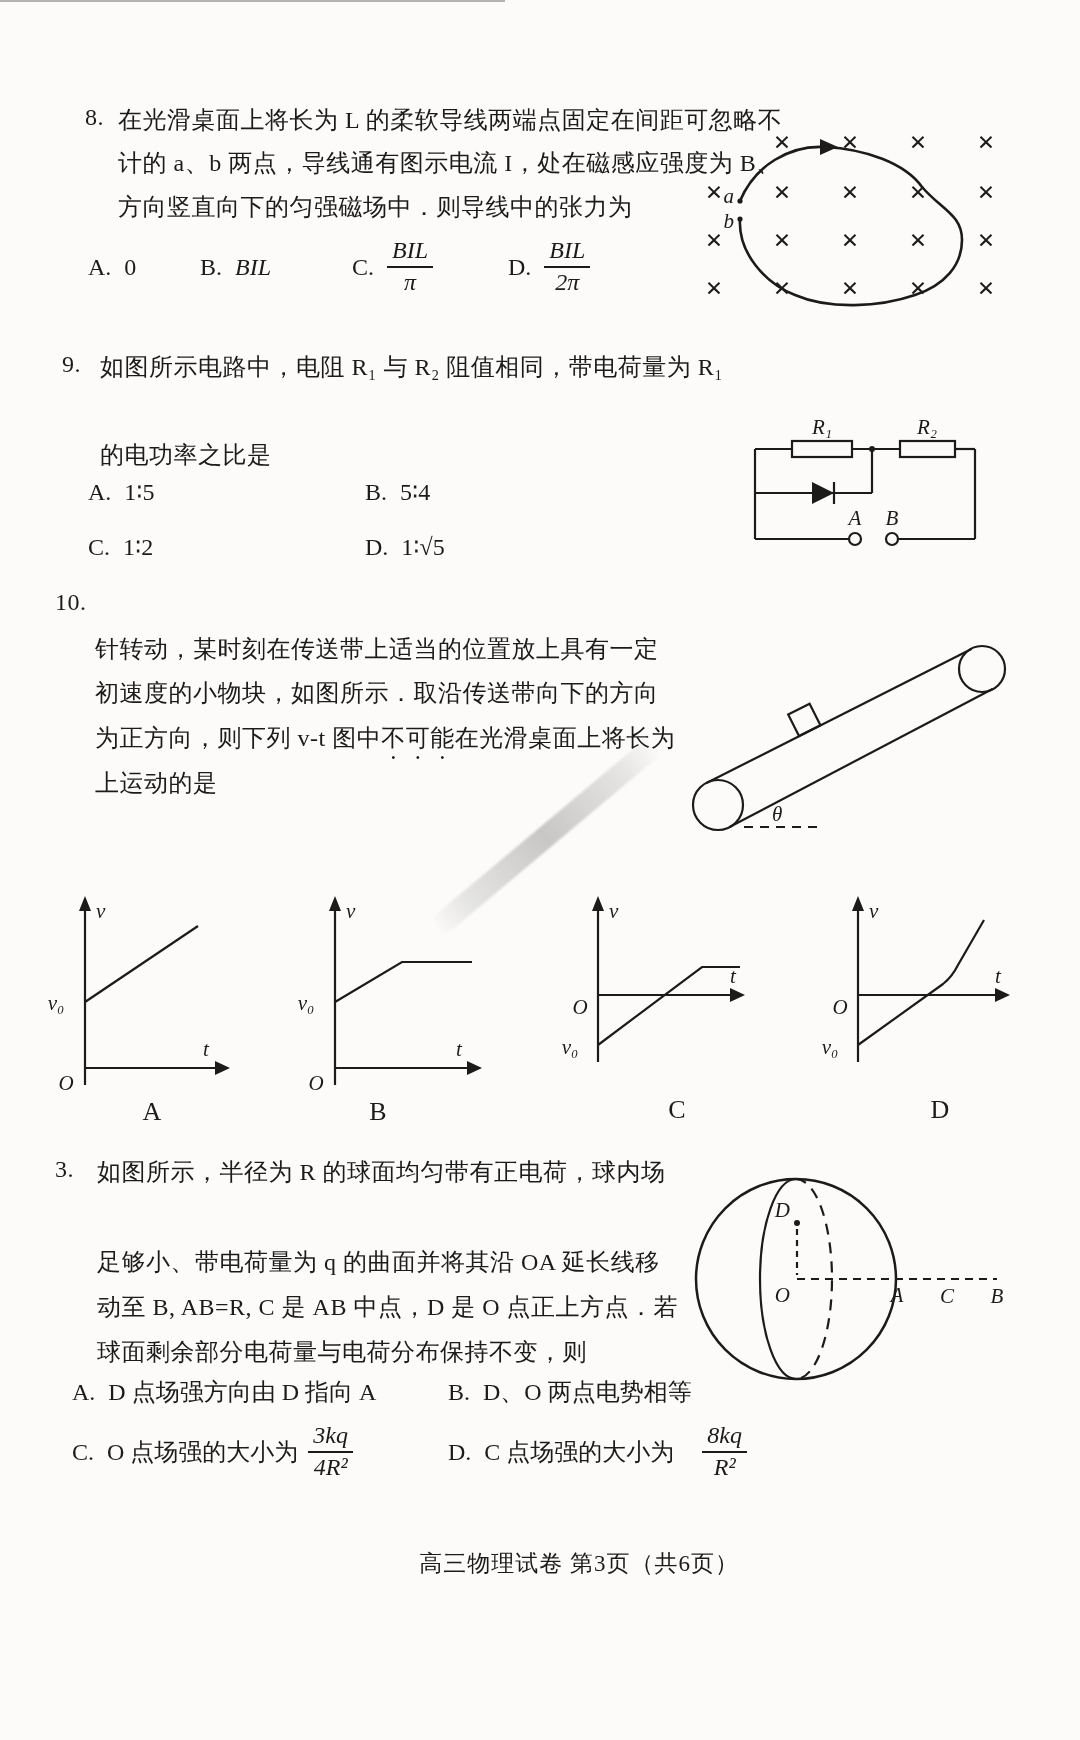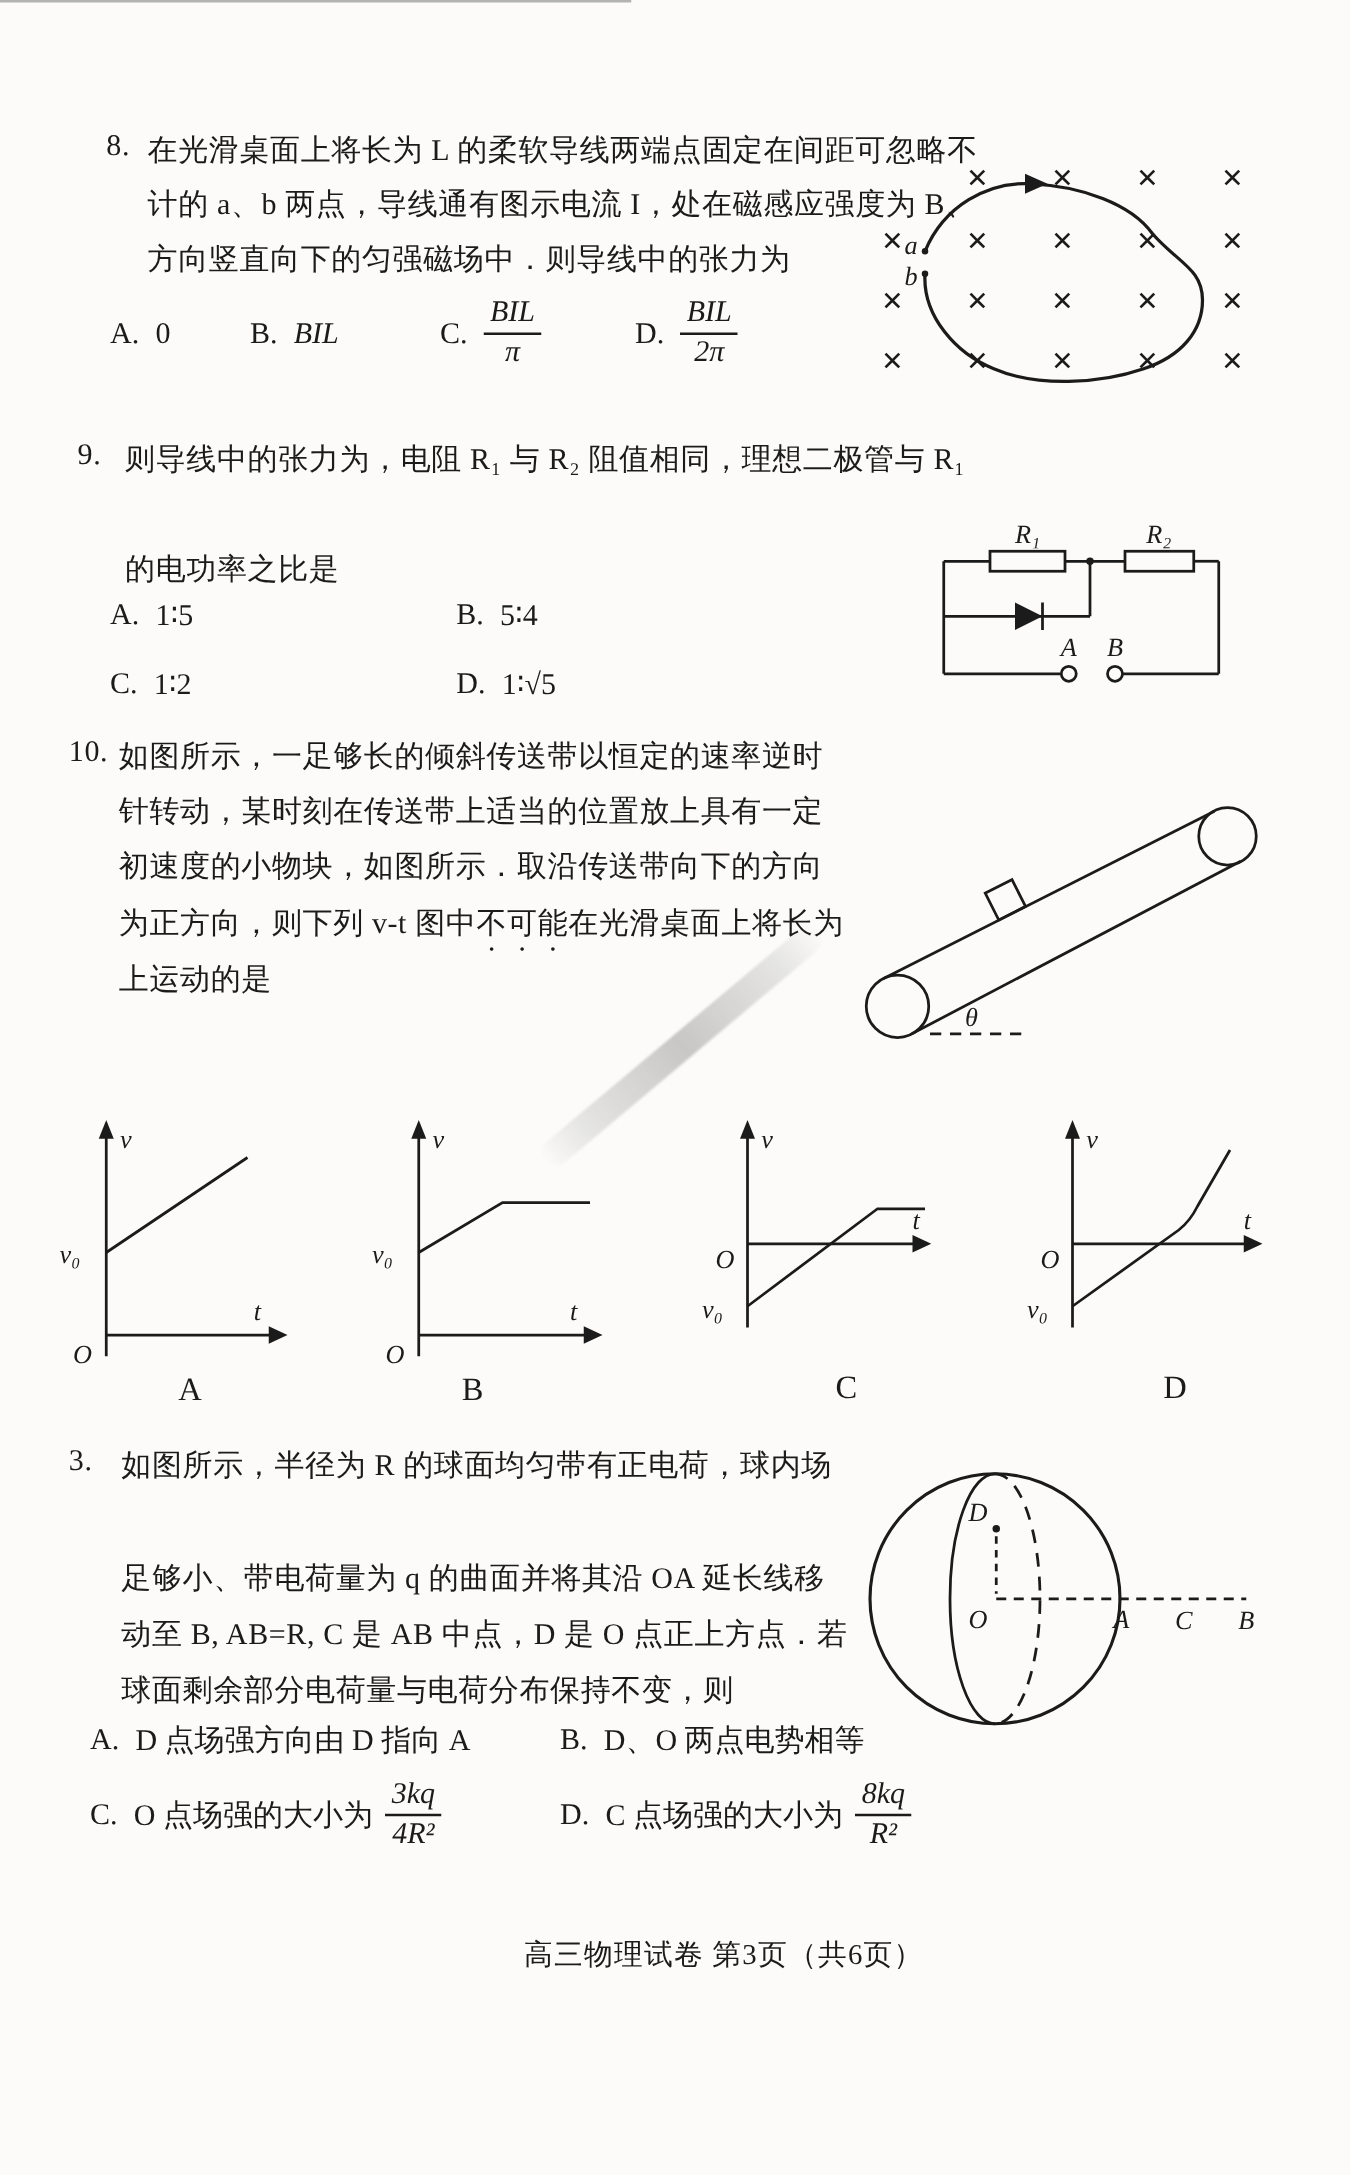--- a/index.html
+++ b/index.html
@@ -86,21 +86,21 @@
       </g>
     <path class="lnb" d="M 50,86 C 65,50 100,30 135,32 C 175,34 215,48 232,72 C 252,95 272,100 272,125 C 272,150 255,170 225,180 C 190,192 140,195 105,180 C 75,168 48,138 50,104"></path>
     <polygon class="fill" points="130,24 130,40 148,32"></polygon>
     <circle class="fill" cx="50" cy="86" r="2.6"></circle>
     <circle class="fill" cx="50" cy="104" r="2.6"></circle>
     <text class="itxt" x="44" y="88" text-anchor="end">a</text>
     <text class="itxt" x="44" y="113" text-anchor="end">b</text>
   </svg>
 
   <div class="line" style="left:62px;top:351px">9.</div>
-  <div class="line" style="left:100px;top:351px">则导线中的张力为，电阻 R₁ 与 R₂ 阻值相同，理想二极管与 R₁</div>
+  <div class="line" style="left:100px;top:351px">如图所示电路中，电阻 R₁ 与 R₂ 阻值相同，带电荷量为 R₁</div>
   <div class="line" style="left:100px;top:439px">的电功率之比是</div>
 
   <div class="opt" style="left:88px;top:478px">
     <span class="lab">A.</span>
     <span>1∶5</span>
   </div>
   <div class="opt" style="left:365px;top:478px">
     <span class="lab">B.</span>
     <span>5∶4</span>
   </div>
@@ -130,21 +130,20 @@
     <circle class="ln" cx="115" cy="119" r="6" fill="#fcfbf9"></circle>
     <circle class="ln" cx="152" cy="119" r="6" fill="#fcfbf9"></circle>
     <polyline class="ln" points="158,119 235,119"></polyline>
     <text class="itxt" x="82" y="14" text-anchor="middle">R₁</text>
     <text class="itxt" x="187" y="14" text-anchor="middle">R₂</text>
     <text class="itxt" x="115" y="105" text-anchor="middle">A</text>
     <text class="itxt" x="152" y="105" text-anchor="middle">B</text>
   </svg>
 
   <div class="line" style="left:55px;top:589px">10.</div>
-  <div class="line" style="left:95px;top:589px">如图所示，一足够长的倾斜传送带以恒定的速率逆时</div>
   <div class="line" style="left:95px;top:633px">针转动，某时刻在传送带上适当的位置放上具有一定</div>
   <div class="line" style="left:95px;top:677px">初速度的小物块，如图所示．取沿传送带向下的方向</div>
   <div class="line" style="left:95px;top:722px">
     <span>为正方向，则下列 v-t 图中</span><span class="emph">不可能</span><span>在光滑桌面上将长为</span>
   </div>
   <div class="line" style="left:95px;top:767px">上运动的是</div>
 
   <svg style="left:660px;top:630px" width="370" height="210" viewBox="0 0 370 210">
     <circle class="ln" cx="322" cy="39" r="23"></circle>
     <circle class="ln" cx="58" cy="175" r="25"></circle>
@@ -230,21 +229,21 @@
     <span class="lab">C.</span>
     <span>O 点场强的大小为</span>
     <span class="frac" style="margin-left:10px">
       <span class="num">3kq</span>
       <span class="den">4R²</span>
     </span>
   </div>
   <div class="opt" style="left:448px;top:1412px;height:80px">
     <span class="lab">D.</span>
     <span>C 点场强的大小为</span>
-    <span class="frac" style="margin-left:10px">
+    <span class="frac" style="margin-left:28px">
       <span class="num">8kq</span>
       <span class="den">R²</span>
     </span>
   </div>
 
   <svg style="left:640px;top:1155px" width="390" height="235" viewBox="0 0 390 235">
     <circle cx="156" cy="124" r="100" fill="none" stroke="#1b1b1b" stroke-width="2.5"></circle>
     <path class="ln" d="M 156,24 A 36,100 0 0 0 156,224"></path>
     <path class="ln" stroke-dasharray="11 8" d="M 156,24 A 36,100 0 0 1 156,224"></path>
     <circle class="fill" cx="157" cy="68" r="3"></circle>

